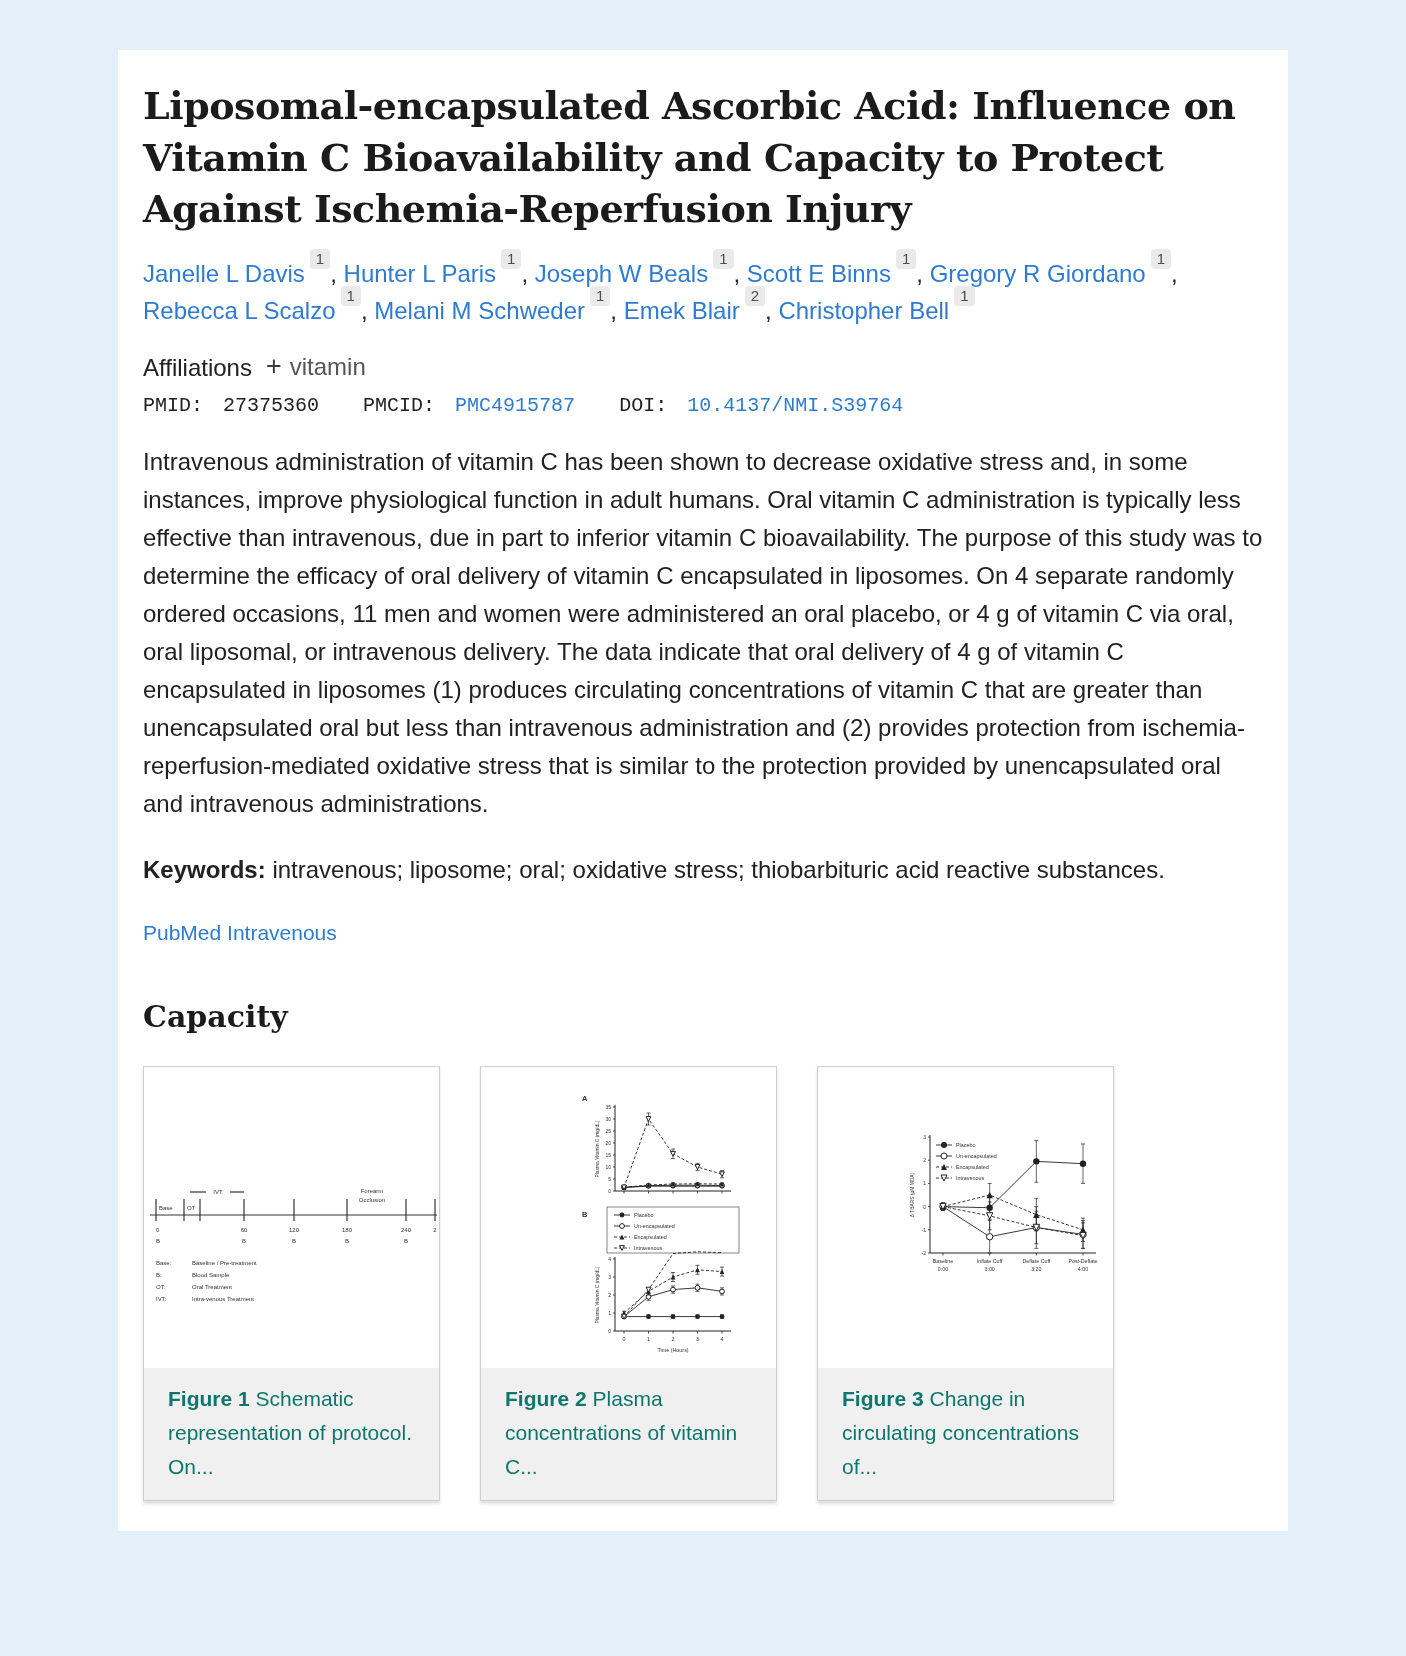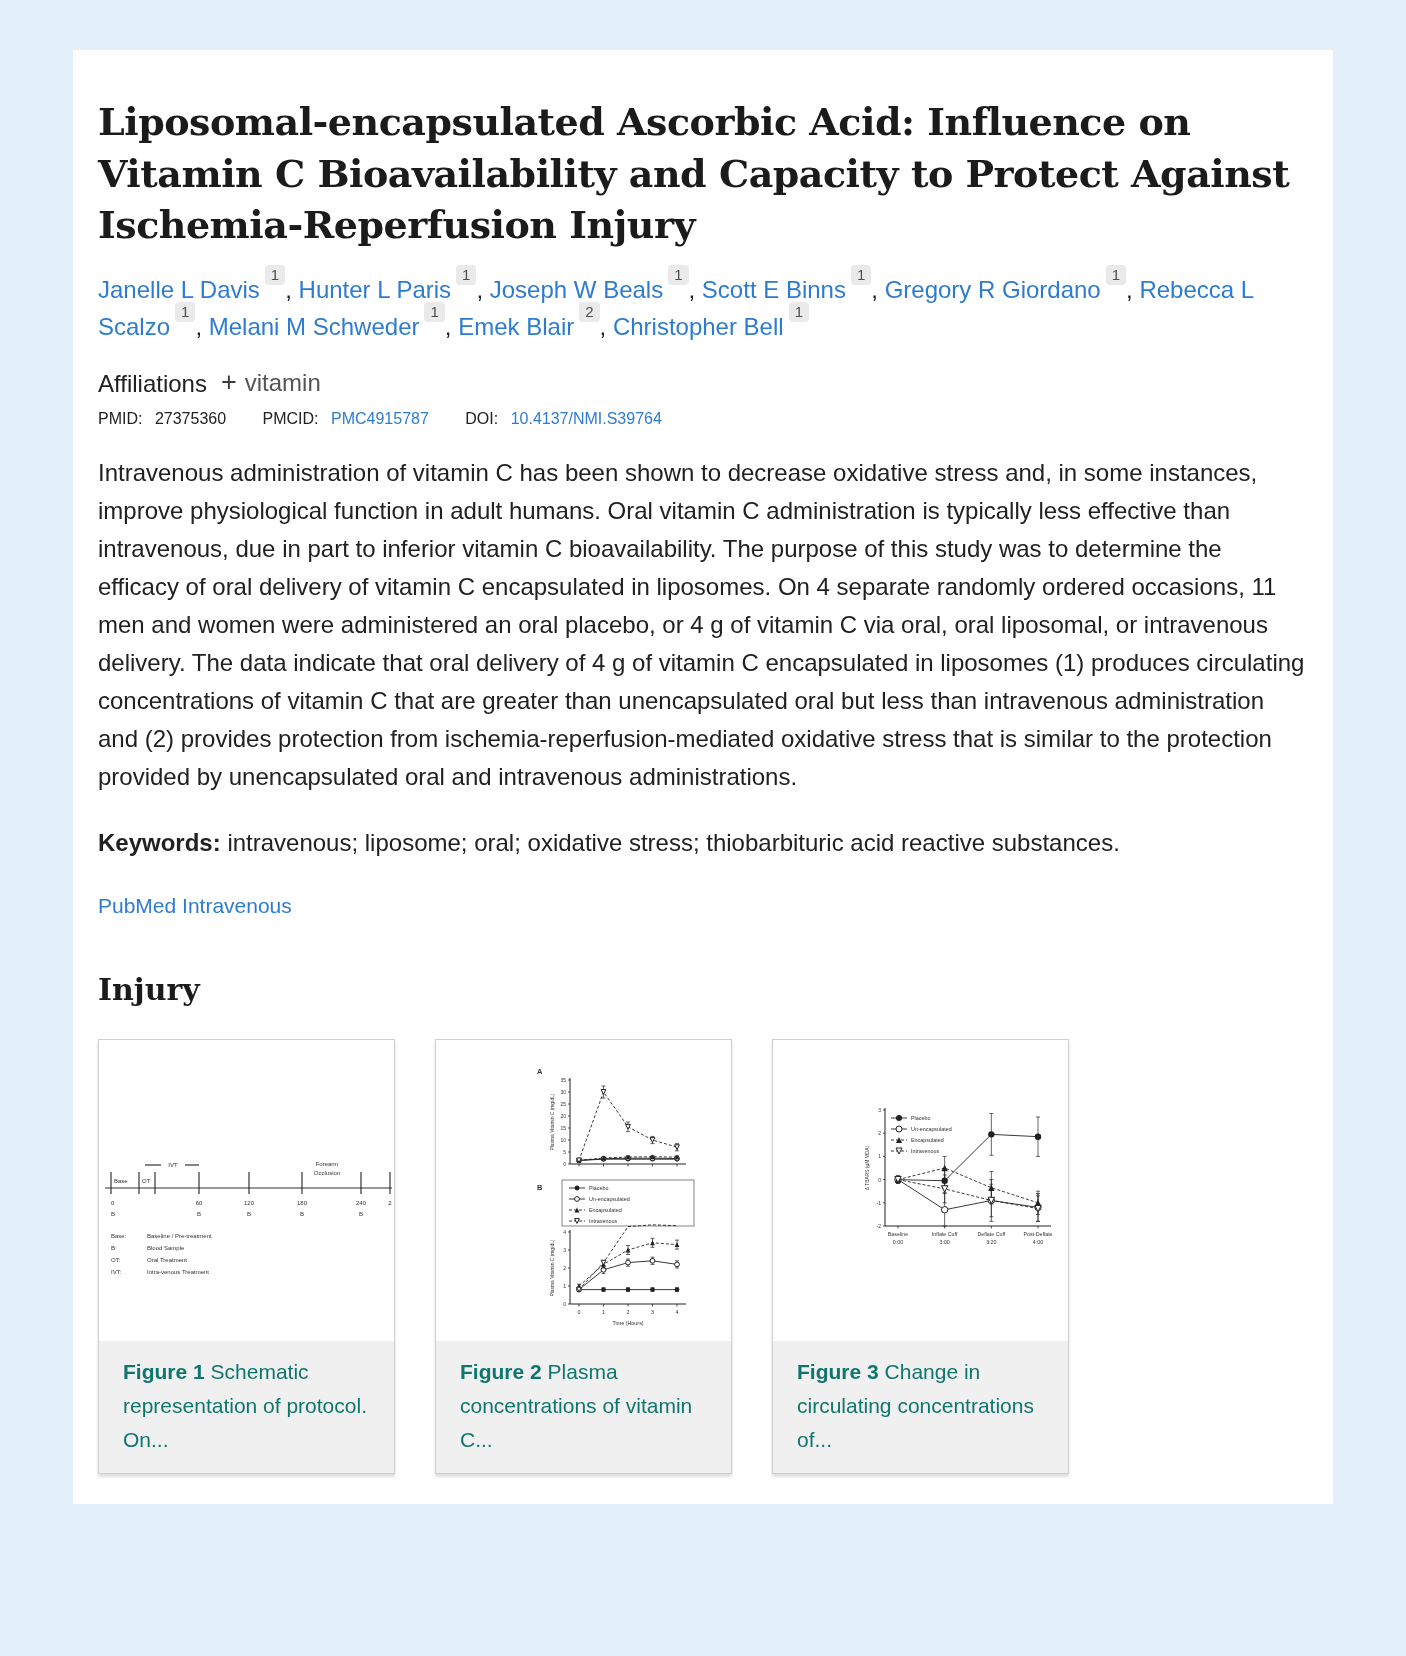--- a/index.html
+++ b/index.html
@@ -3,24 +3,24 @@
 <meta charset="utf-8">
 <style>
   html,body{margin:0;padding:0;}
   body{
     width:1406px;height:1656px;overflow:hidden;
     background:#e3f0f9;
     font-family:"Liberation Sans", sans-serif;
     color:#212121;
   }
   .card{
-    width:1260px;box-sizing:border-box;
+    width:1170px;box-sizing:border-box;
     margin:50px auto 0;
     background:#ffffff;
-    padding:40px 25px 30px;
+    padding:24px 25px 30px;
   }
   h1{
     font-family:"DejaVu Serif", serif;
     font-size:38px;line-height:1.36;letter-spacing:-0.5px;
     color:#1b1b1b;font-weight:700;
     margin:6px 0 20px;
   }
   .authors{font-size:24px;line-height:1.55;margin:0 0 22px;}
   a.link{color:#2e7cd1;text-decoration:none;cursor:pointer;}
   .chip{
@@ -29,21 +29,21 @@
     padding:0 6px;margin-left:5px;transform:translateY(-9px);
   }
   .affil{font-size:24px;margin:4px 0 12px;display:flex;align-items:flex-end;}
   .affil-label{color:#212121;}
   .expand{
     background:none;border:none;padding:0;margin-left:14px;
     font-family:inherit;font-size:24px;color:#555;cursor:pointer;
     display:inline-flex;align-items:center;gap:8px;
   }
   .plus{font-size:27px;color:#3a3a3a;font-weight:400;}
-  .ids{font-size:16px;margin:6px 0 16px;}
+  .ids{font-size:20px;margin:6px 0 16px;font-family:Liberation Mono, monospace;}
   .ids .gap{margin-left:32px;}
   .ids .val{margin-left:8px;}
   h2{
     font-family:"DejaVu Serif", serif;
     font-size:30px;color:#1b1b1b;font-weight:700;
     margin:54px 0 0;
   }
   .bodytext{font-size:24px;line-height:38px;margin:26px 0 0;}
   .kw{margin-top:28px;}
   .disclaimer{font-size:21px;display:inline-block;margin-top:32px;}
@@ -91,21 +91,21 @@
       <a class="link val">10.4137/NMI.S39764</a>
     </div>
 
 
     <p class="bodytext">Intravenous administration of vitamin C has been shown to decrease oxidative stress and, in some instances, improve physiological function in adult humans. Oral vitamin C administration is typically less effective than intravenous, due in part to inferior vitamin C bioavailability. The purpose of this study was to determine the efficacy of oral delivery of vitamin C encapsulated in liposomes. On 4 separate randomly ordered occasions, 11 men and women were administered an oral placebo, or 4 g of vitamin C via oral, oral liposomal, or intravenous delivery. The data indicate that oral delivery of 4 g of vitamin C encapsulated in liposomes (1) produces circulating concentrations of vitamin C that are greater than unencapsulated oral but less than intravenous administration and (2) provides protection from ischemia-reperfusion-mediated oxidative stress that is similar to the protection provided by unencapsulated oral and intravenous administrations.</p>
 
     <p class="bodytext kw"><b>Keywords:</b> <span>intravenous; liposome; oral; oxidative stress; thiobarbituric acid reactive substances.</span></p>
 
     <a class="link disclaimer">PubMed Intravenous</a>
 
-    <h2>Injury</h2>
+    <h2>Capacity</h2>
 
     <div class="figrow">
 
       <figure class="figcard">
         <div class="figimg">
           <svg id="fig1" width="293" height="301" viewBox="0 0 293 301">
               <line x1="6" y1="148" x2="293" y2="148" stroke="#333" stroke-width="1.2"></line>
               <line x1="12" y1="132" x2="12" y2="154" stroke="#333" stroke-width="1.2"></line>
               <line x1="40" y1="132" x2="40" y2="154" stroke="#333" stroke-width="1.2"></line>
               <line x1="56" y1="132" x2="56" y2="154" stroke="#333" stroke-width="1.2"></line>

